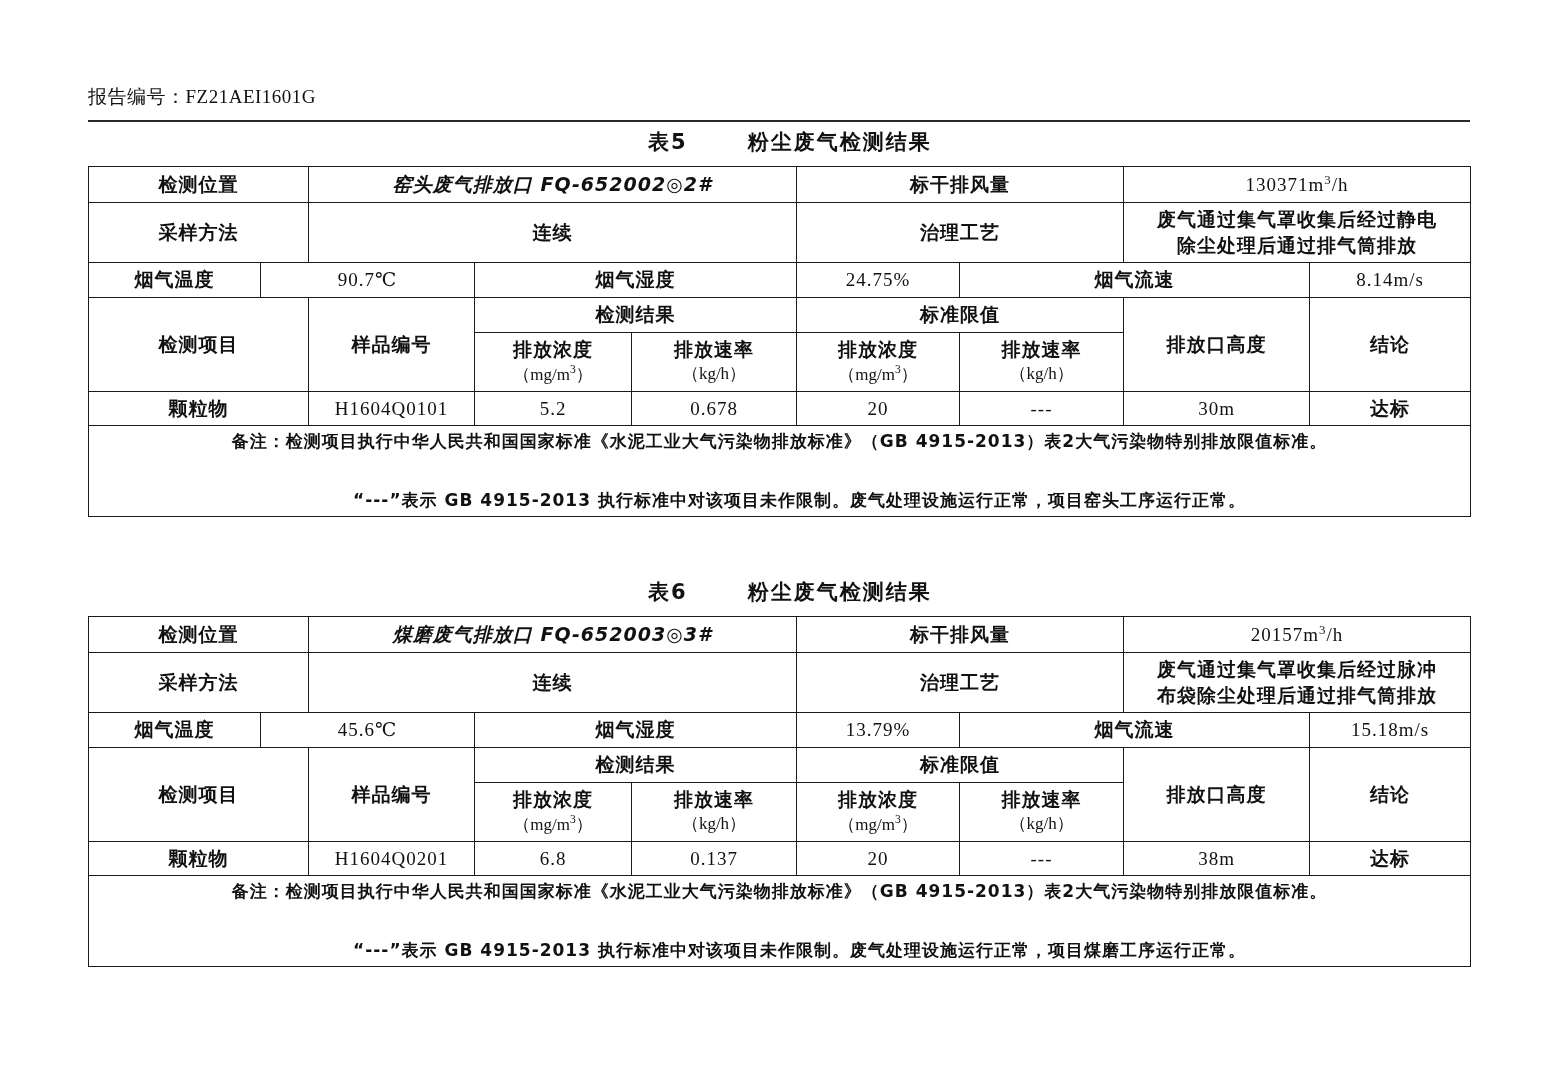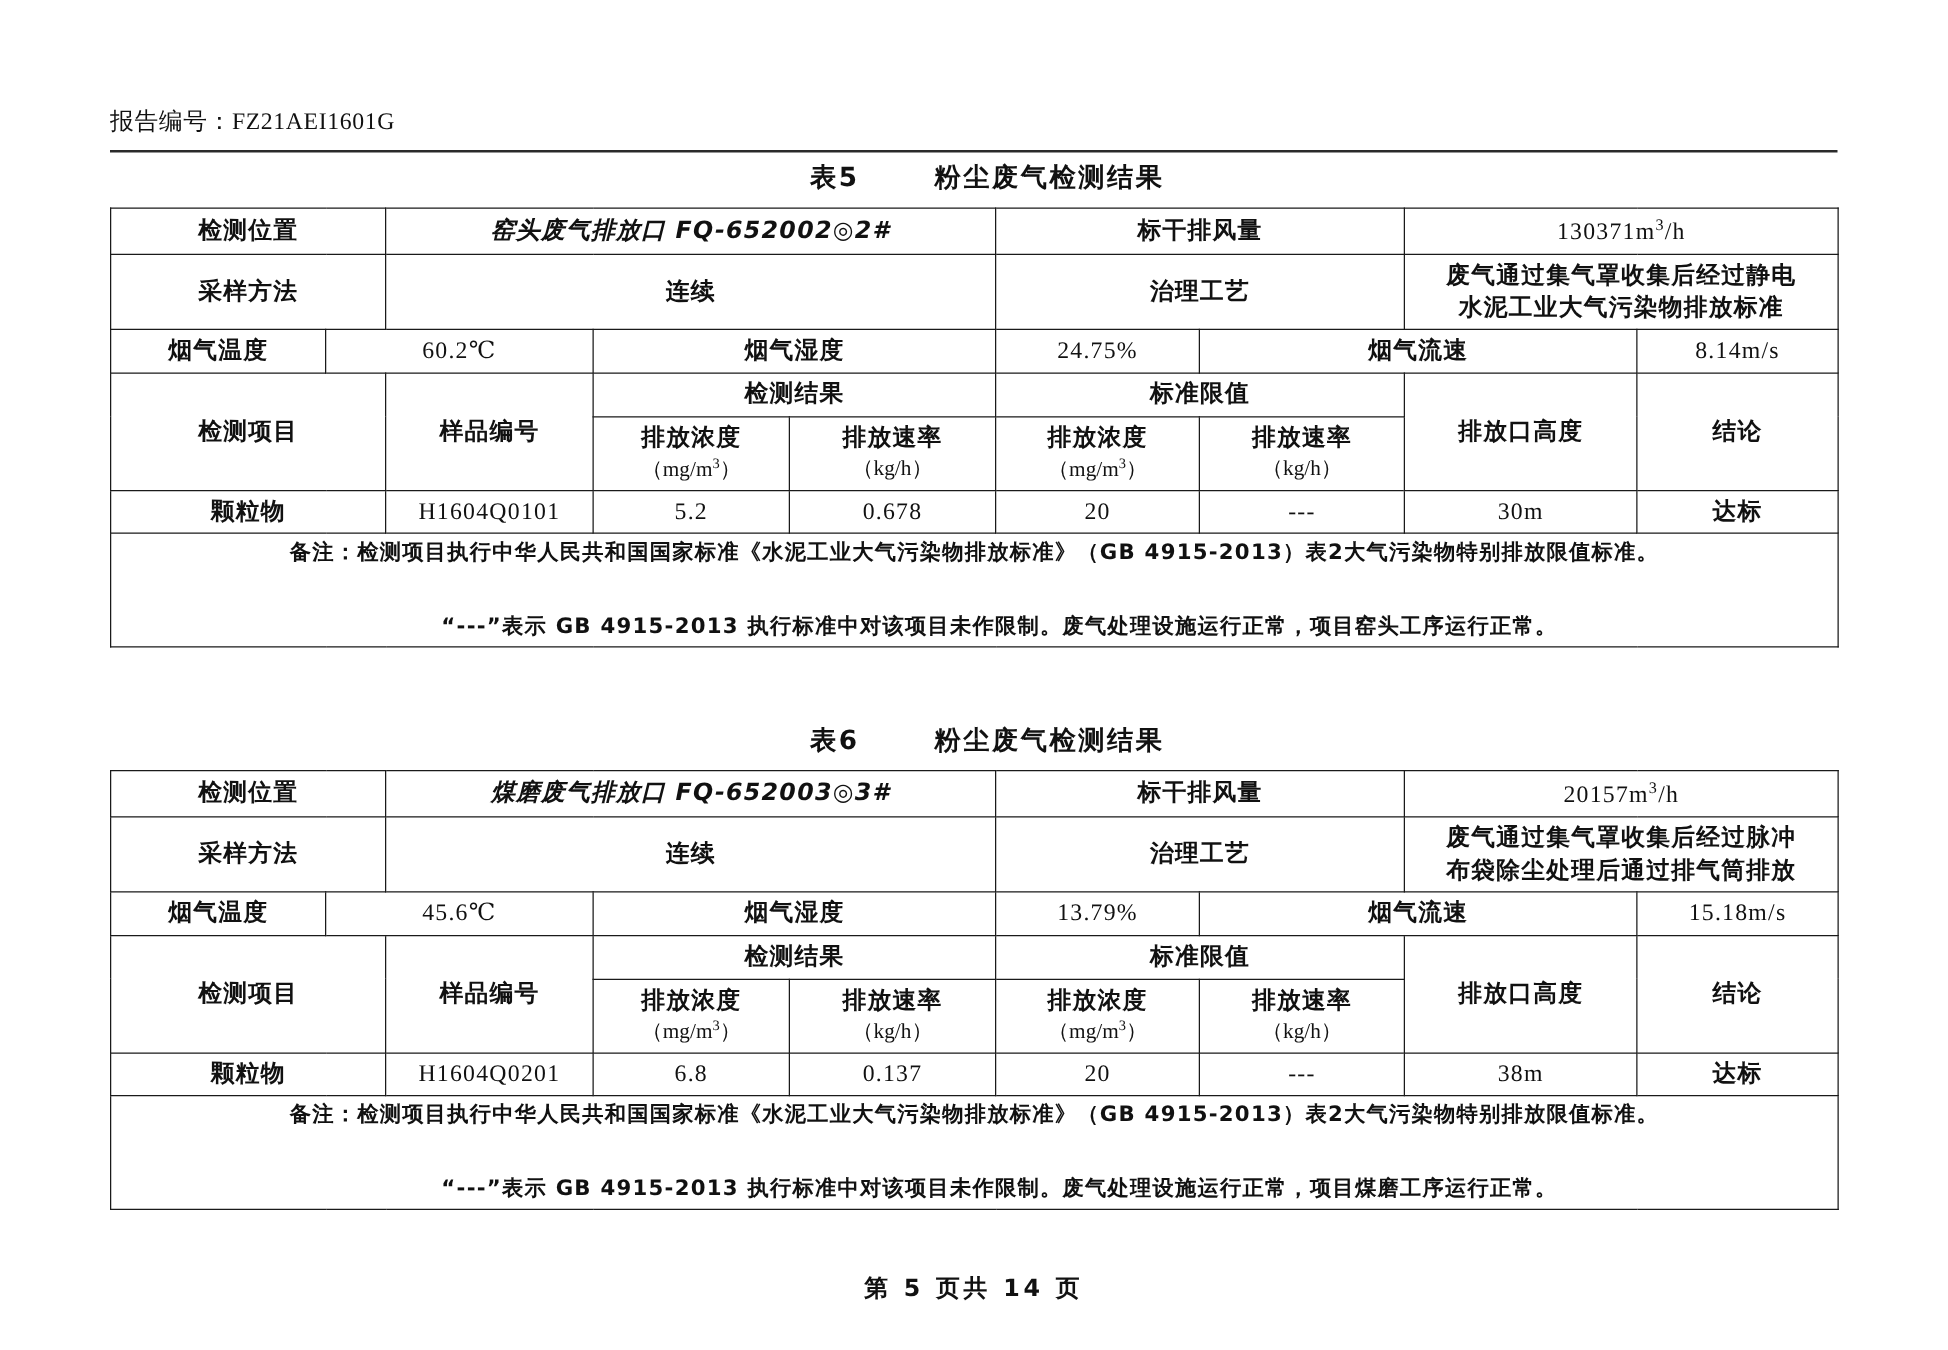--- a/index.html
+++ b/index.html
@@ -163,26 +163,26 @@
           <td class="mixed" colspan="3">窑头废气排放口 FQ-652002◎2#</td>
           <td class="cjk" colspan="2">标干排风量</td>
           <td class="num" colspan="2">130371m<sup>3</sup>/h</td>
         </tr>
         <tr>
           <td class="cjk" colspan="2">采样方法</td>
           <td class="cjk" colspan="3">连续</td>
           <td class="cjk" colspan="2">治理工艺</td>
           <td class="cjk twoline" colspan="2">
             <span>废气通过集气罩收集后经过静电</span>
-            <span>水泥工业大气污染物排放标准</span>
+            <span>除尘处理后通过排气筒排放</span>
           </td>
         </tr>
         <tr>
           <td class="cjk">烟气温度</td>
-          <td class="num" colspan="2">60.2℃</td>
+          <td class="num" colspan="2">90.7℃</td>
           <td class="cjk" colspan="2">烟气湿度</td>
           <td class="num">24.75%</td>
           <td class="cjk" colspan="2">烟气流速</td>
           <td class="num">8.14m/s</td>
         </tr>
         <tr>
           <td class="cjk" colspan="2" rowspan="2">检测项目</td>
           <td class="cjk" rowspan="2">样品编号</td>
           <td class="cjk" colspan="2">检测结果</td>
           <td class="cjk" colspan="2">标准限值</td>
@@ -312,15 +312,14 @@
           <td class="note" colspan="9">
             <span>备注：检测项目执行中华人民共和国国家标准《水泥工业大气污染物排放标准》（GB 4915-2013）表2大气污染物特别排放限值标准。</span>
             <span class="indent">“---”表示 GB 4915-2013 执行标准中对该项目未作限制。废气处理设施运行正常，项目煤磨工序运行正常。</span>
           </td>
         </tr>
       </tbody>
     </table>
     </div>
   </div>
 
-  <div class="footer">第 5 页共 14 页</div>
 
 </div>
 
 </body></html>

